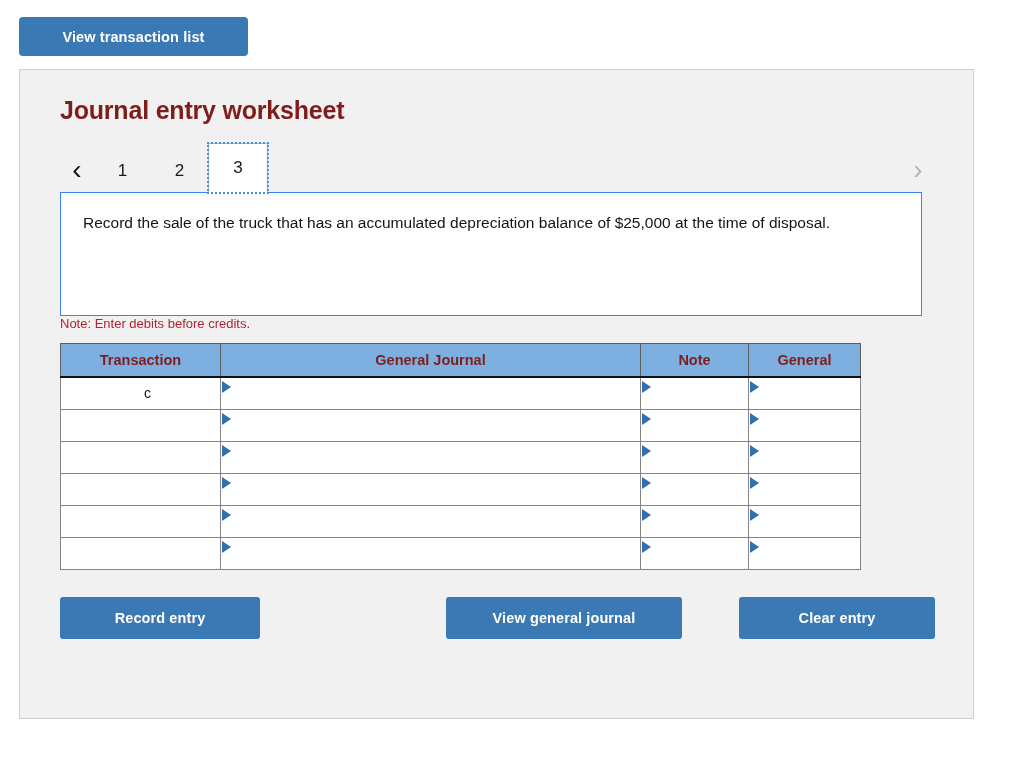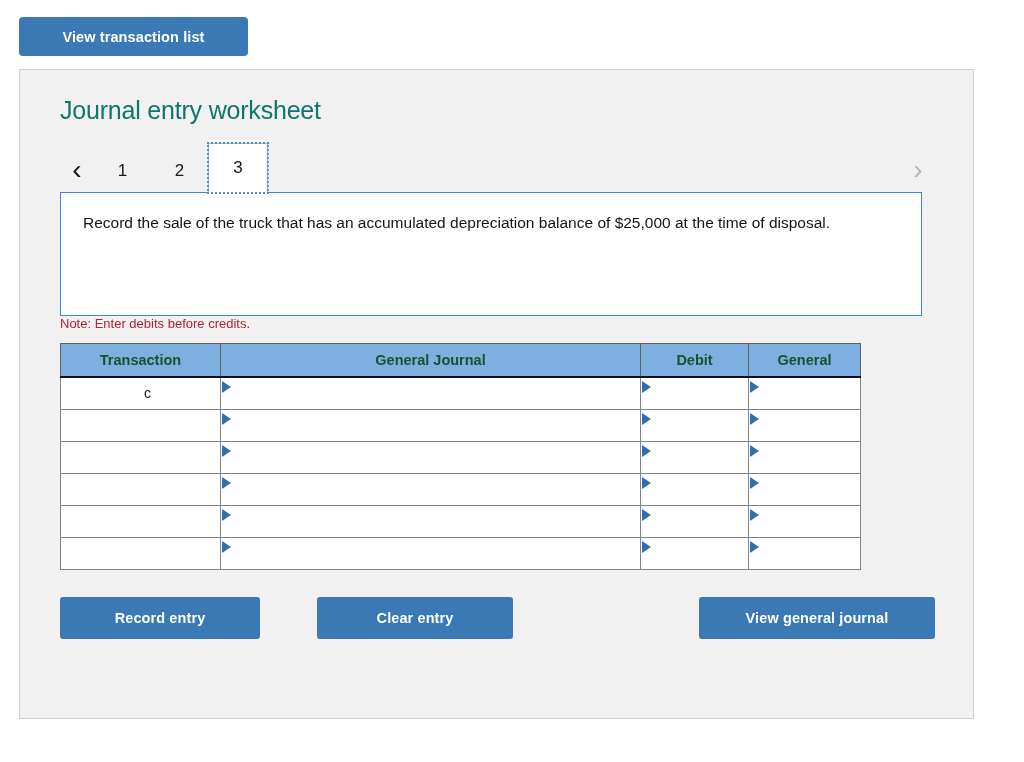--- a/index.html
+++ b/index.html
@@ -49,22 +49,22 @@
     border: 1px solid #cfcfcf;
     box-sizing: border-box;
   }
 
   .panel-inner {
     padding: 26px 0 0 40px;
   }
 
   .worksheet-title {
     font-size: 25px;
-    font-weight: normal;
-    color: #0f766e;
+    font-weight: bold;
+    color: #7f1d1d;
     letter-spacing: -0.2px;
     margin: 0 12px 20px 0;
   }
 
   
   .pager {
     position: relative;
     display: flex;
     align-items: flex-end;
     height: 48px;
@@ -136,21 +136,21 @@
   
   .jtable {
     margin-top: 12px;
     border-collapse: collapse;
     table-layout: fixed;
     width: 800px;
     border: 1px solid #6d6d6d;
   }
   .jtable th {
     background: #7db0e0;
-    color: #14532d;
+    color: #7f1d1d;
     font-size: 14.5px;
     font-weight: bold;
     height: 30px;
     border: 1px solid #5e5e5e;
     border-bottom: 2px solid #111111;
     text-align: center;
   }
   .jtable td {
     height: 31px;
     background: #ffffff;
@@ -242,21 +242,21 @@
       <colgroup>
         <col class="col-transaction">
         <col class="col-journal">
         <col class="col-debit">
         <col class="col-credit">
       </colgroup>
       <thead>
         <tr>
           <th>Transaction</th>
           <th>General Journal</th>
-          <th>Debit</th>
+          <th>Note</th>
           <th>General</th>
         </tr>
       </thead>
       <tbody>
         <tr>
           <td>
             <span class="cell-inner">c</span>
           </td>
           <td>
             <span class="sel-marker"></span>
@@ -354,18 +354,18 @@
           <td>
             <span class="sel-marker"></span>
             <span class="cell-inner"></span>
           </td>
         </tr>
       </tbody>
     </table>
 
     <div class="actions">
       <button class="btn btn-record">Record entry</button>
+      <button class="btn btn-journal">View general journal</button>
       <button class="btn btn-clear">Clear entry</button>
-      <button class="btn btn-journal">View general journal</button>
     </div>
 
   </div>
 </div>
 
 </body></html>

